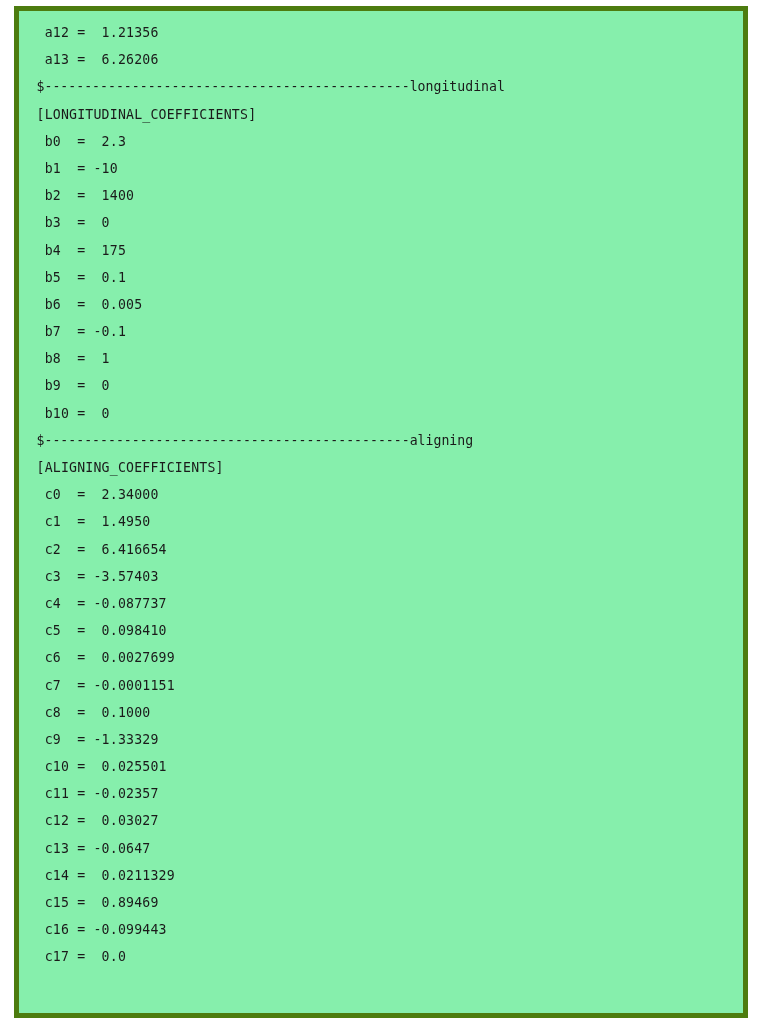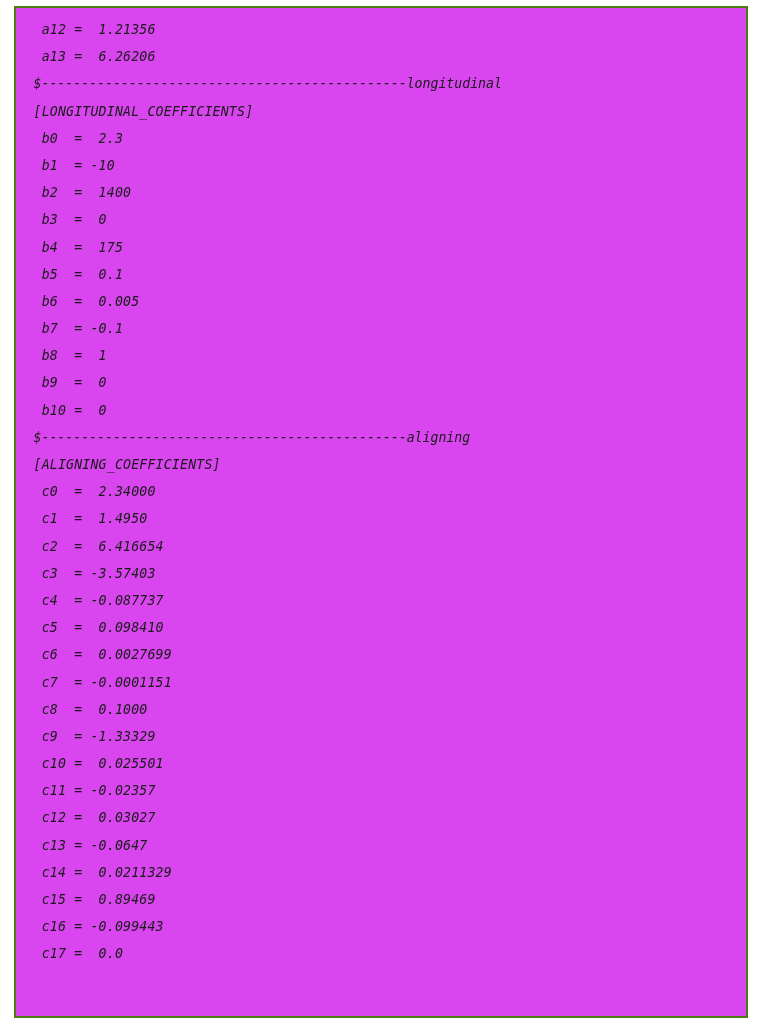--- a/index.html
+++ b/index.html
@@ -18,25 +18,24 @@
     height: 1026px;
     padding: 6px 8px 6px 8px;
     display: flex;
     align-items: flex-start;
     justify-content: center;
   }
   .code-frame {
     box-sizing: border-box;
     width: 734px;
     height: 1012px;
-    border: 2px solid #4d7c0f;
-    background: #d946ef;
+    border: 5px solid #4d7c0f;
+    background: #86efac;
     padding: 8px 10px 8px 18px;
     overflow: hidden;
-    font-style: italic;
   }
   .listing {
     font-family: "DejaVu Sans Mono", monospace;
     font-size: 13.2px;
     line-height: 27.2px;
     color: #1a1a1a;
     white-space: pre;
     letter-spacing: 0.2px;
   }
   .line {

